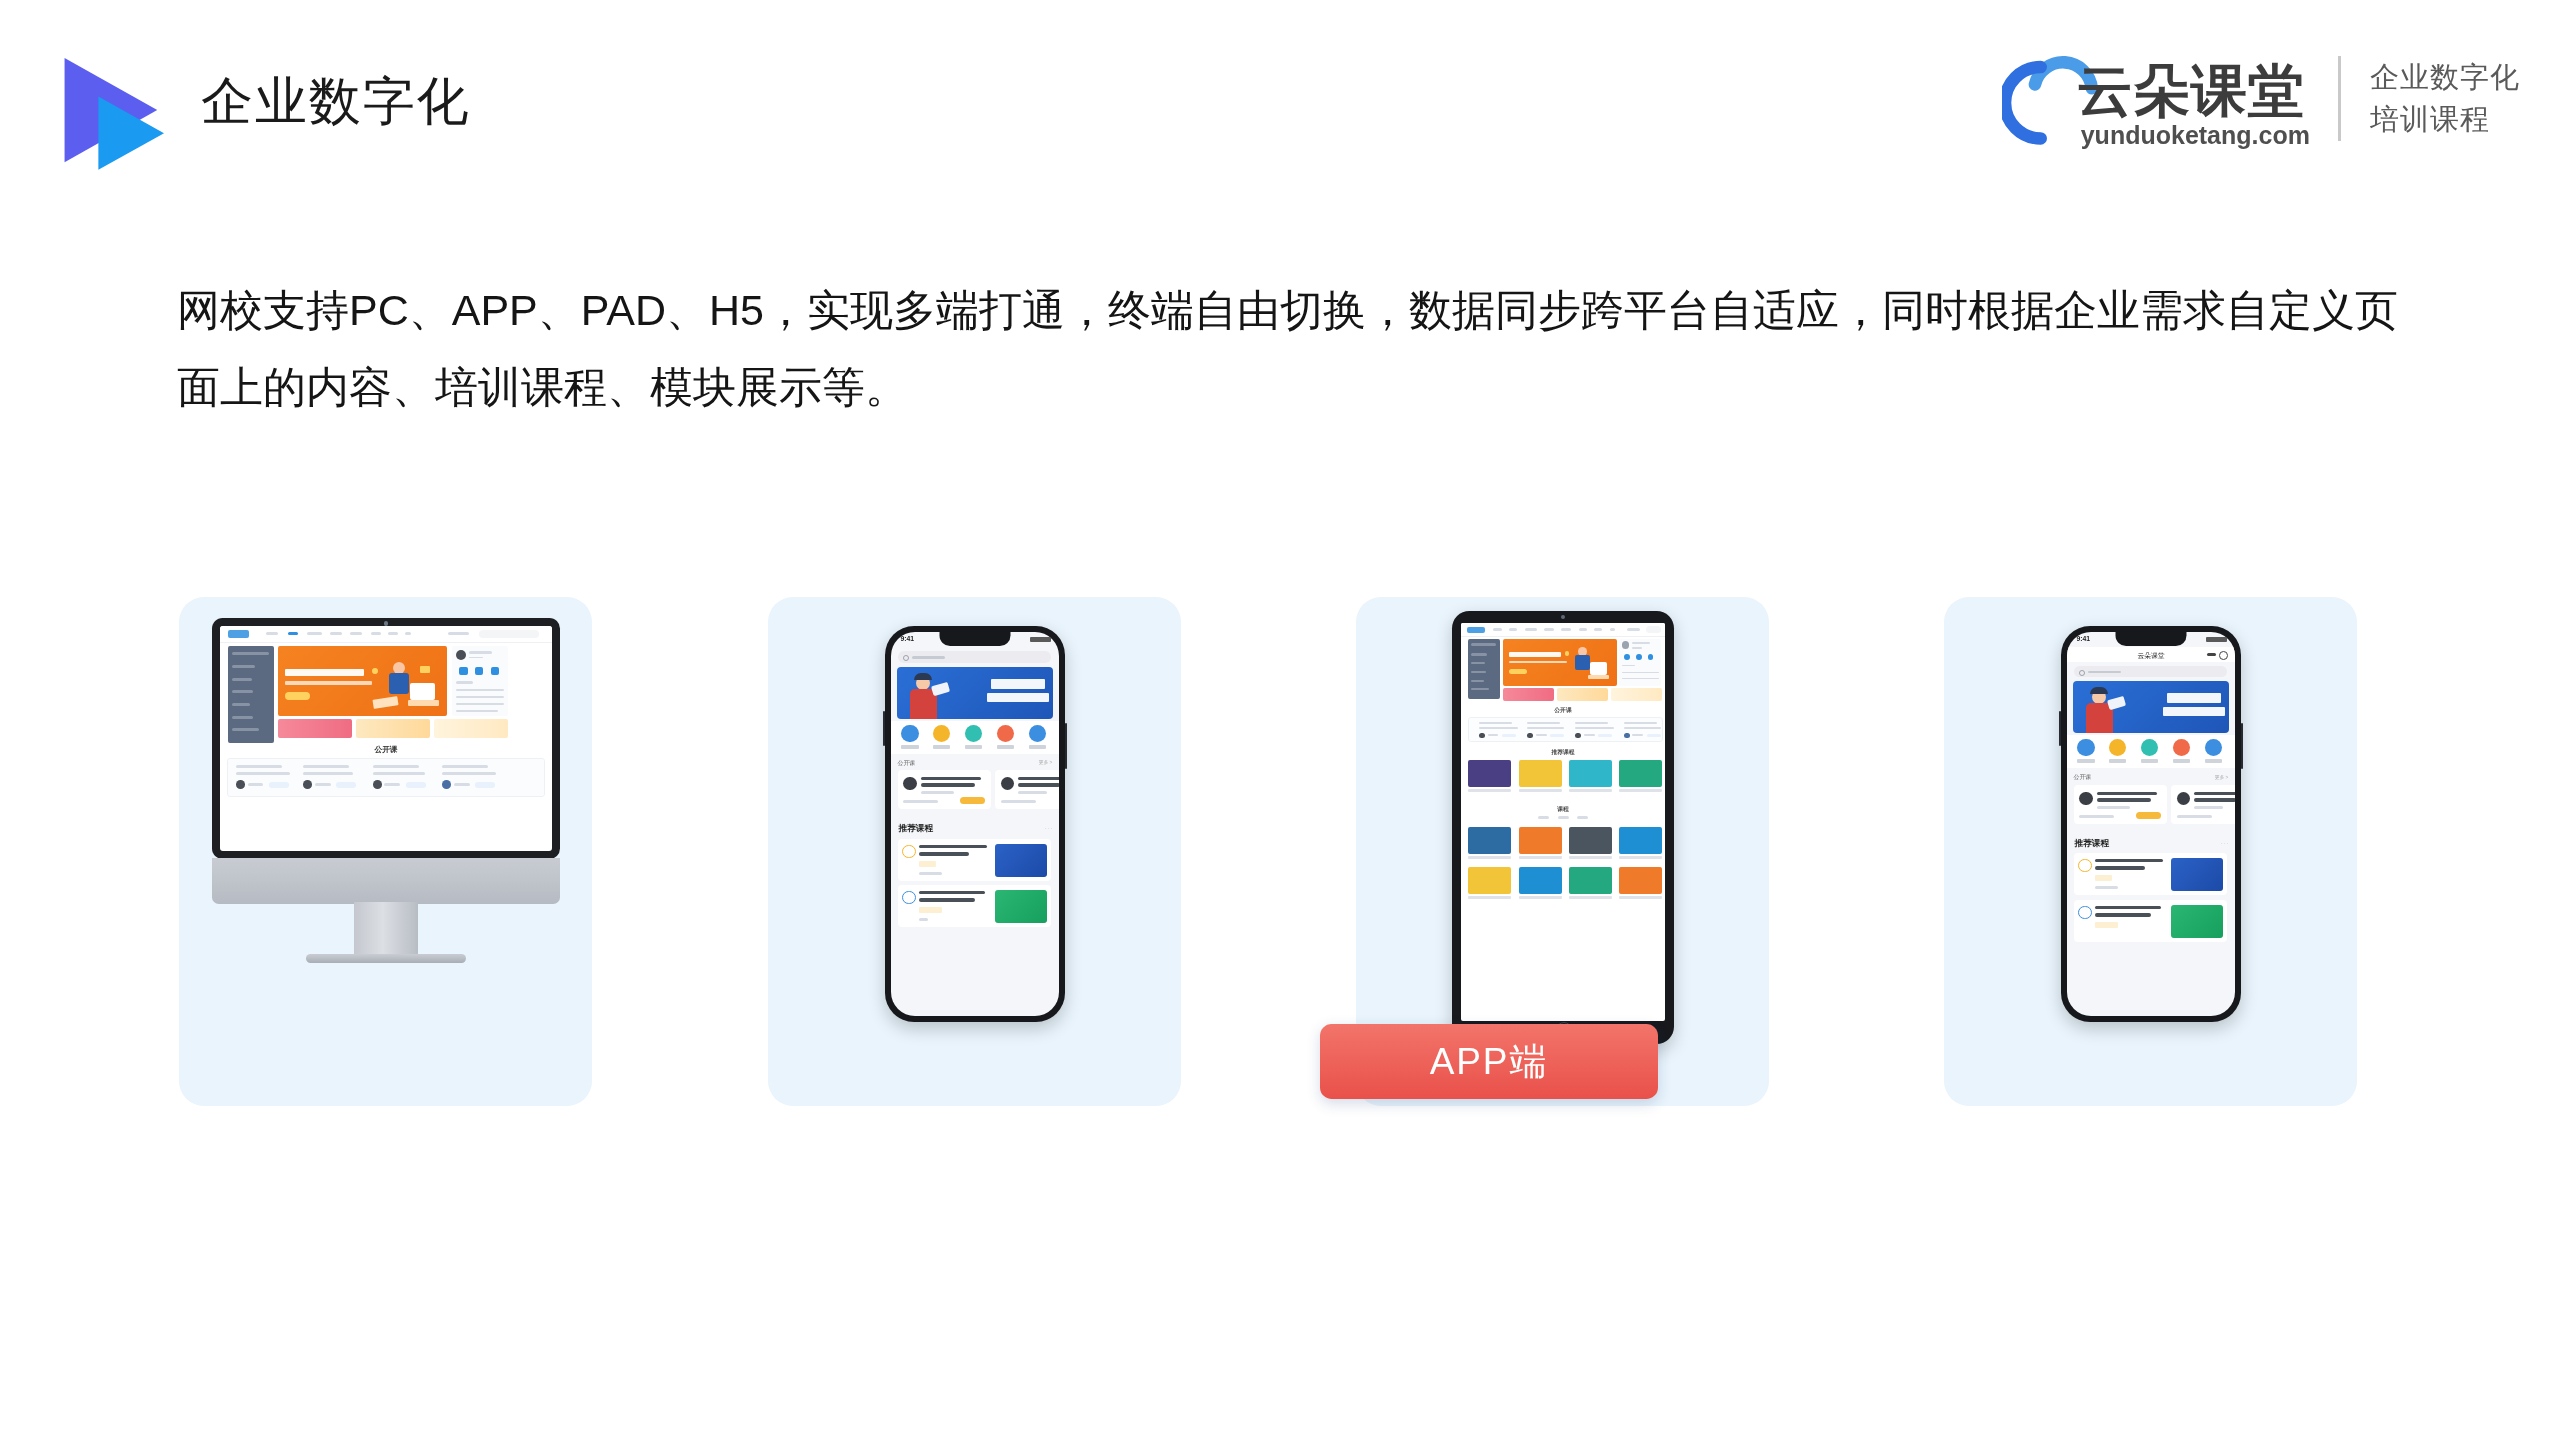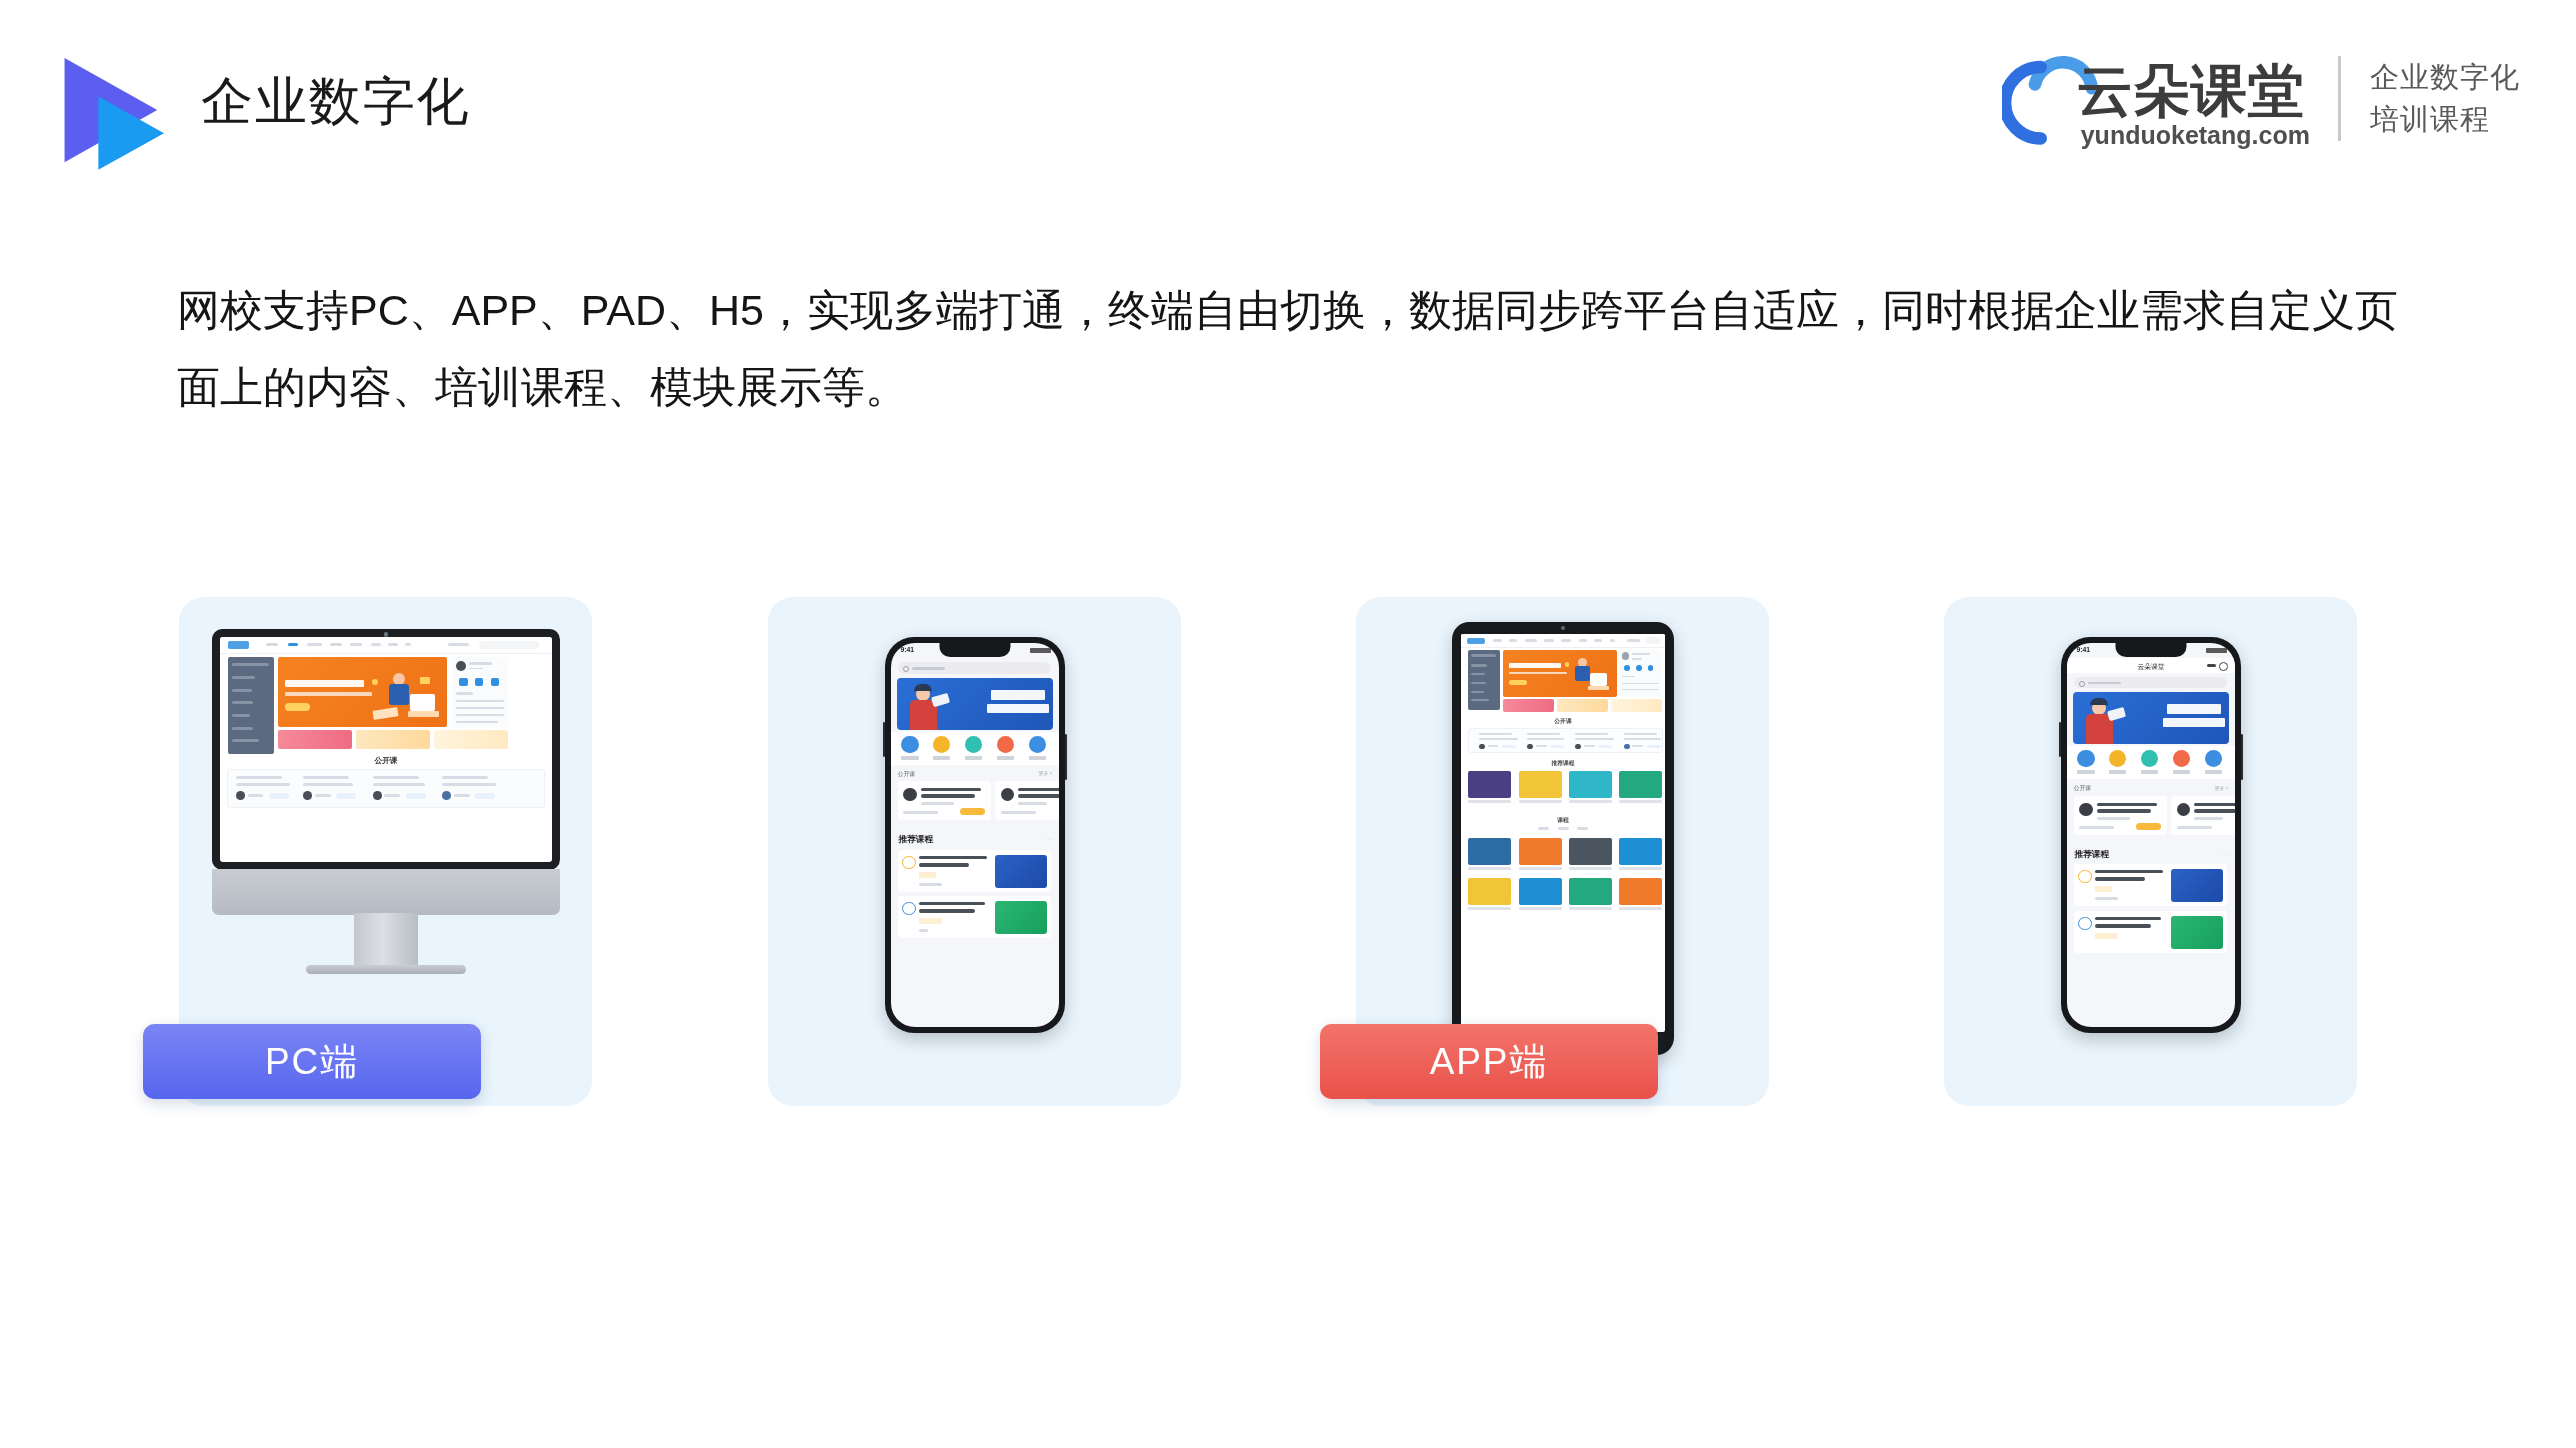--- a/index.html
+++ b/index.html
@@ -52,21 +52,21 @@
   .cards{position:absolute;left:0;top:597px;width:2576px;height:522px;}
   .card{
     position:absolute;top:0;width:413px;height:509px;
     background:#e9f4fc;border-radius:25px;
   }
   .card.c1{left:179px;}
   .card.c2{left:768px;}
   .card.c3{left:1356px;}
   .card.c4{left:1944px;}
 
-  .device-area{position:absolute;left:0;top:11px;width:413px;height:454px;text-decoration:underline;}
+  .device-area{position:absolute;left:0;top:0;width:413px;height:454px;text-decoration:underline;}
 
   .btn{
     position:absolute;top:427px;width:338px;height:75px;
     border-radius:11.6px;display:flex;align-items:center;justify-content:center;
     color:#ffffff;font-size:37px;letter-spacing:1.9px;
     box-shadow:0 4.8px 13.5px rgba(30,60,120,.18);
     border:0;cursor:pointer;font-family:inherit;
   }
   .btn.b1{left:-74px;background:linear-gradient(180deg,#7c85f5 0%,#5666ee 100%);}
   .btn.b2{left:-74px;background:linear-gradient(180deg,#31a9f7 0%,#0d8fe8 100%);}
@@ -298,23 +298,20 @@
                 <div class="mk shimmer" style="left:226px;top:24px;width:15.5px;height:2.9px;"></div>
                 <div class="mk" style="left:247px;top:23px;width:19.3px;height:5.8px;background:#e8f1fc;border-radius:2.9px;"></div>
               </div>
             </div>
           </div>
         </div>
         <div class="mon-neck"></div>
         <div class="mon-stand"></div>
         <div class="mon-foot"></div>
       </div>
-    </div>
-    <div class="btn-holder">
-      <button class="btn b1">PC端</button>
     </div>
   </div>
 
   <div class="card c2">
     <div class="device-area">
       <div class="phone">
         <div class="ph-btn-l"></div>
           <div class="ph-btn-r"></div>
         <div class="ph-frame">
           <div class="ph-screen">

